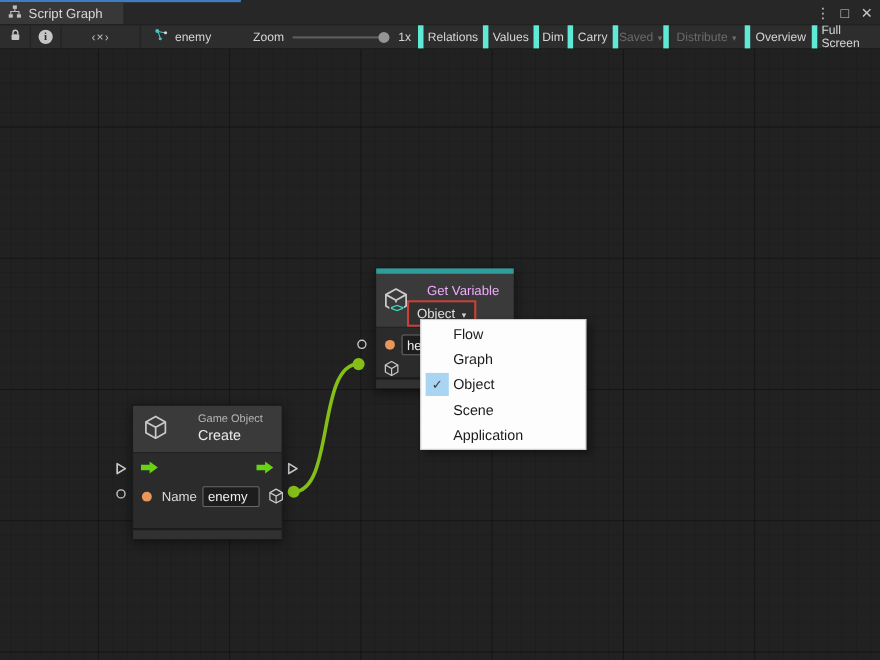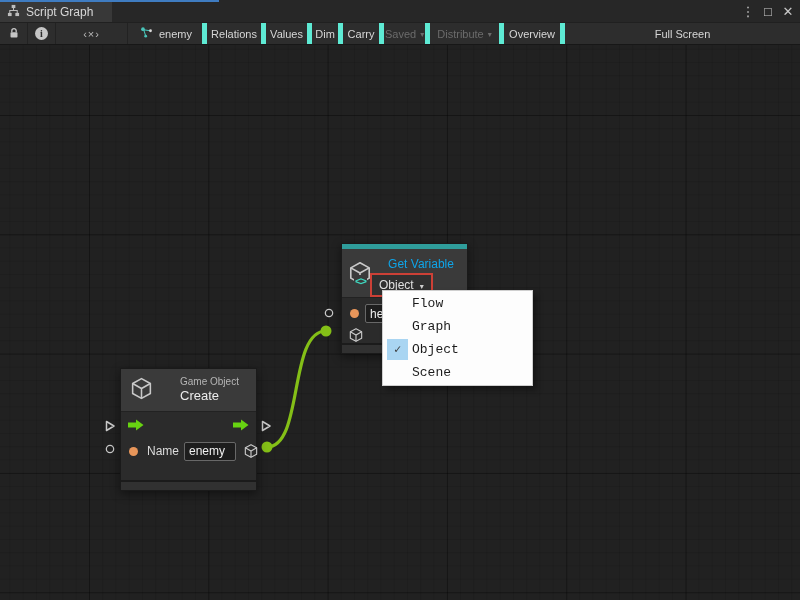--- a/index.html
+++ b/index.html
@@ -80,33 +80,33 @@
   .node-footer { background:#313131; border-top:2px solid #1b1b1b; height:10px; }
 
   
   .node-getvar { left:341px; top:198px; width:127px; }
   .teal-bar { height:5px; background:#2f9d9b; }
   .gv-header { position:relative; height:48px; background:#3a3a3a; }
   .gv-icon { position:absolute; left:5px; top:11px; }
   .gv-code { position:absolute; left:12px; top:26px; color:#3fd8bf; font-weight:bold; font-size:11px;
              background:#3a3a3a; padding:0 1px; letter-spacing:-1px; }
   .gv-title { position:absolute; left:34px; top:8px; width:90px; text-align:center;
-              color:#0ea5e9; font-size:12px; }
+              color:#f0abfc; font-size:12px; }
   .scope-box { position:absolute; left:28px; top:24px; border:2px solid #cc4036; }
   .scope-btn { display:flex; align-items:center; gap:6px; background:#303030; color:#e0e0e0;
                font-size:12px; padding:1px 7px; height:20px; }
   .scope-btn .dd-arrow { font-size:8px; color:#cfcfcf; margin-left:0; }
   .gv-body { background:#2b2b2b; border-top:1px solid #222; height:46px; padding-top:5px; }
   .gv-row { height:21px; display:flex; align-items:center; padding-left:8px; }
   .field-he { width:55px; margin-left:6px; }
 
   
   .menu { position:absolute; left:382px; top:245px; width:151px; z-index:10; background:#fdfdfd;
           border:1px solid #cfcfcf; box-shadow:4px 4px 6px rgba(0,0,0,0.38); padding:1px 0; }
-  .menu-item { height:23px; display:flex; align-items:center; color:#1b1b1b; font-size:13px; cursor:default;font-family:Liberation Mono, monospace; }
+  .menu-item { height:23px; display:flex; align-items:center; color:#1b1b1b; font-size:13px; cursor:default; }
   .menu-check { width:29px; height:23px; display:flex; align-items:center; justify-content:center; }
   .check-on { width:21px; height:21px; background:#a9d5f2; display:flex; align-items:center;
               justify-content:center; color:#3c3c3c; font-size:12px; }
 </style>
 </head>
 <body>
 
 <div id="app">
 
   <div class="titlebar">
@@ -150,20 +150,28 @@
       <span>
         <svg width="14" height="14" viewBox="0 0 16 16">
           <path d="M4 4.2 11.3 5.4 M4.4 4.8 6.3 10.8" stroke="#49c4b9" stroke-width="1.2"></path>
           <circle cx="3.4" cy="3.6" r="2.1" fill="#49c4b9"></circle>
           <circle cx="12" cy="5.4" r="1.6" fill="#d9d9d9"></circle>
           <circle cx="6.5" cy="11.6" r="1.6" fill="#49c4b9"></circle>
         </svg>
       </span>
       <span>enemy</span>
     </div>
+    <div class="zoom-area">
+      <span>Zoom</span>
+      <span class="slider">
+        <span class="track"></span>
+        <span class="handle"></span>
+      </span>
+      <span>1x</span>
+    </div>
     <div class="tb-buttons">
       <div class="tbtn" style="width:59px">
         <span>Relations</span>
       </div>
       <div class="tbtn" style="width:46px">
         <span>Values</span>
       </div>
       <div class="tbtn" style="width:31px">
         <span>Dim</span>
       </div>
@@ -305,16 +313,20 @@
       <div class="menu-item">
         <span class="menu-check">
           <span class="check-on">✓</span>
         </span>
         <span>Object</span>
       </div>
       <div class="menu-item">
         <span class="menu-check"></span>
         <span>Scene</span>
       </div>
+      <div class="menu-item">
+        <span class="menu-check"></span>
+        <span>Application</span>
+      </div>
     </div>
 
   </div>
 </div>
 
 </body></html>

